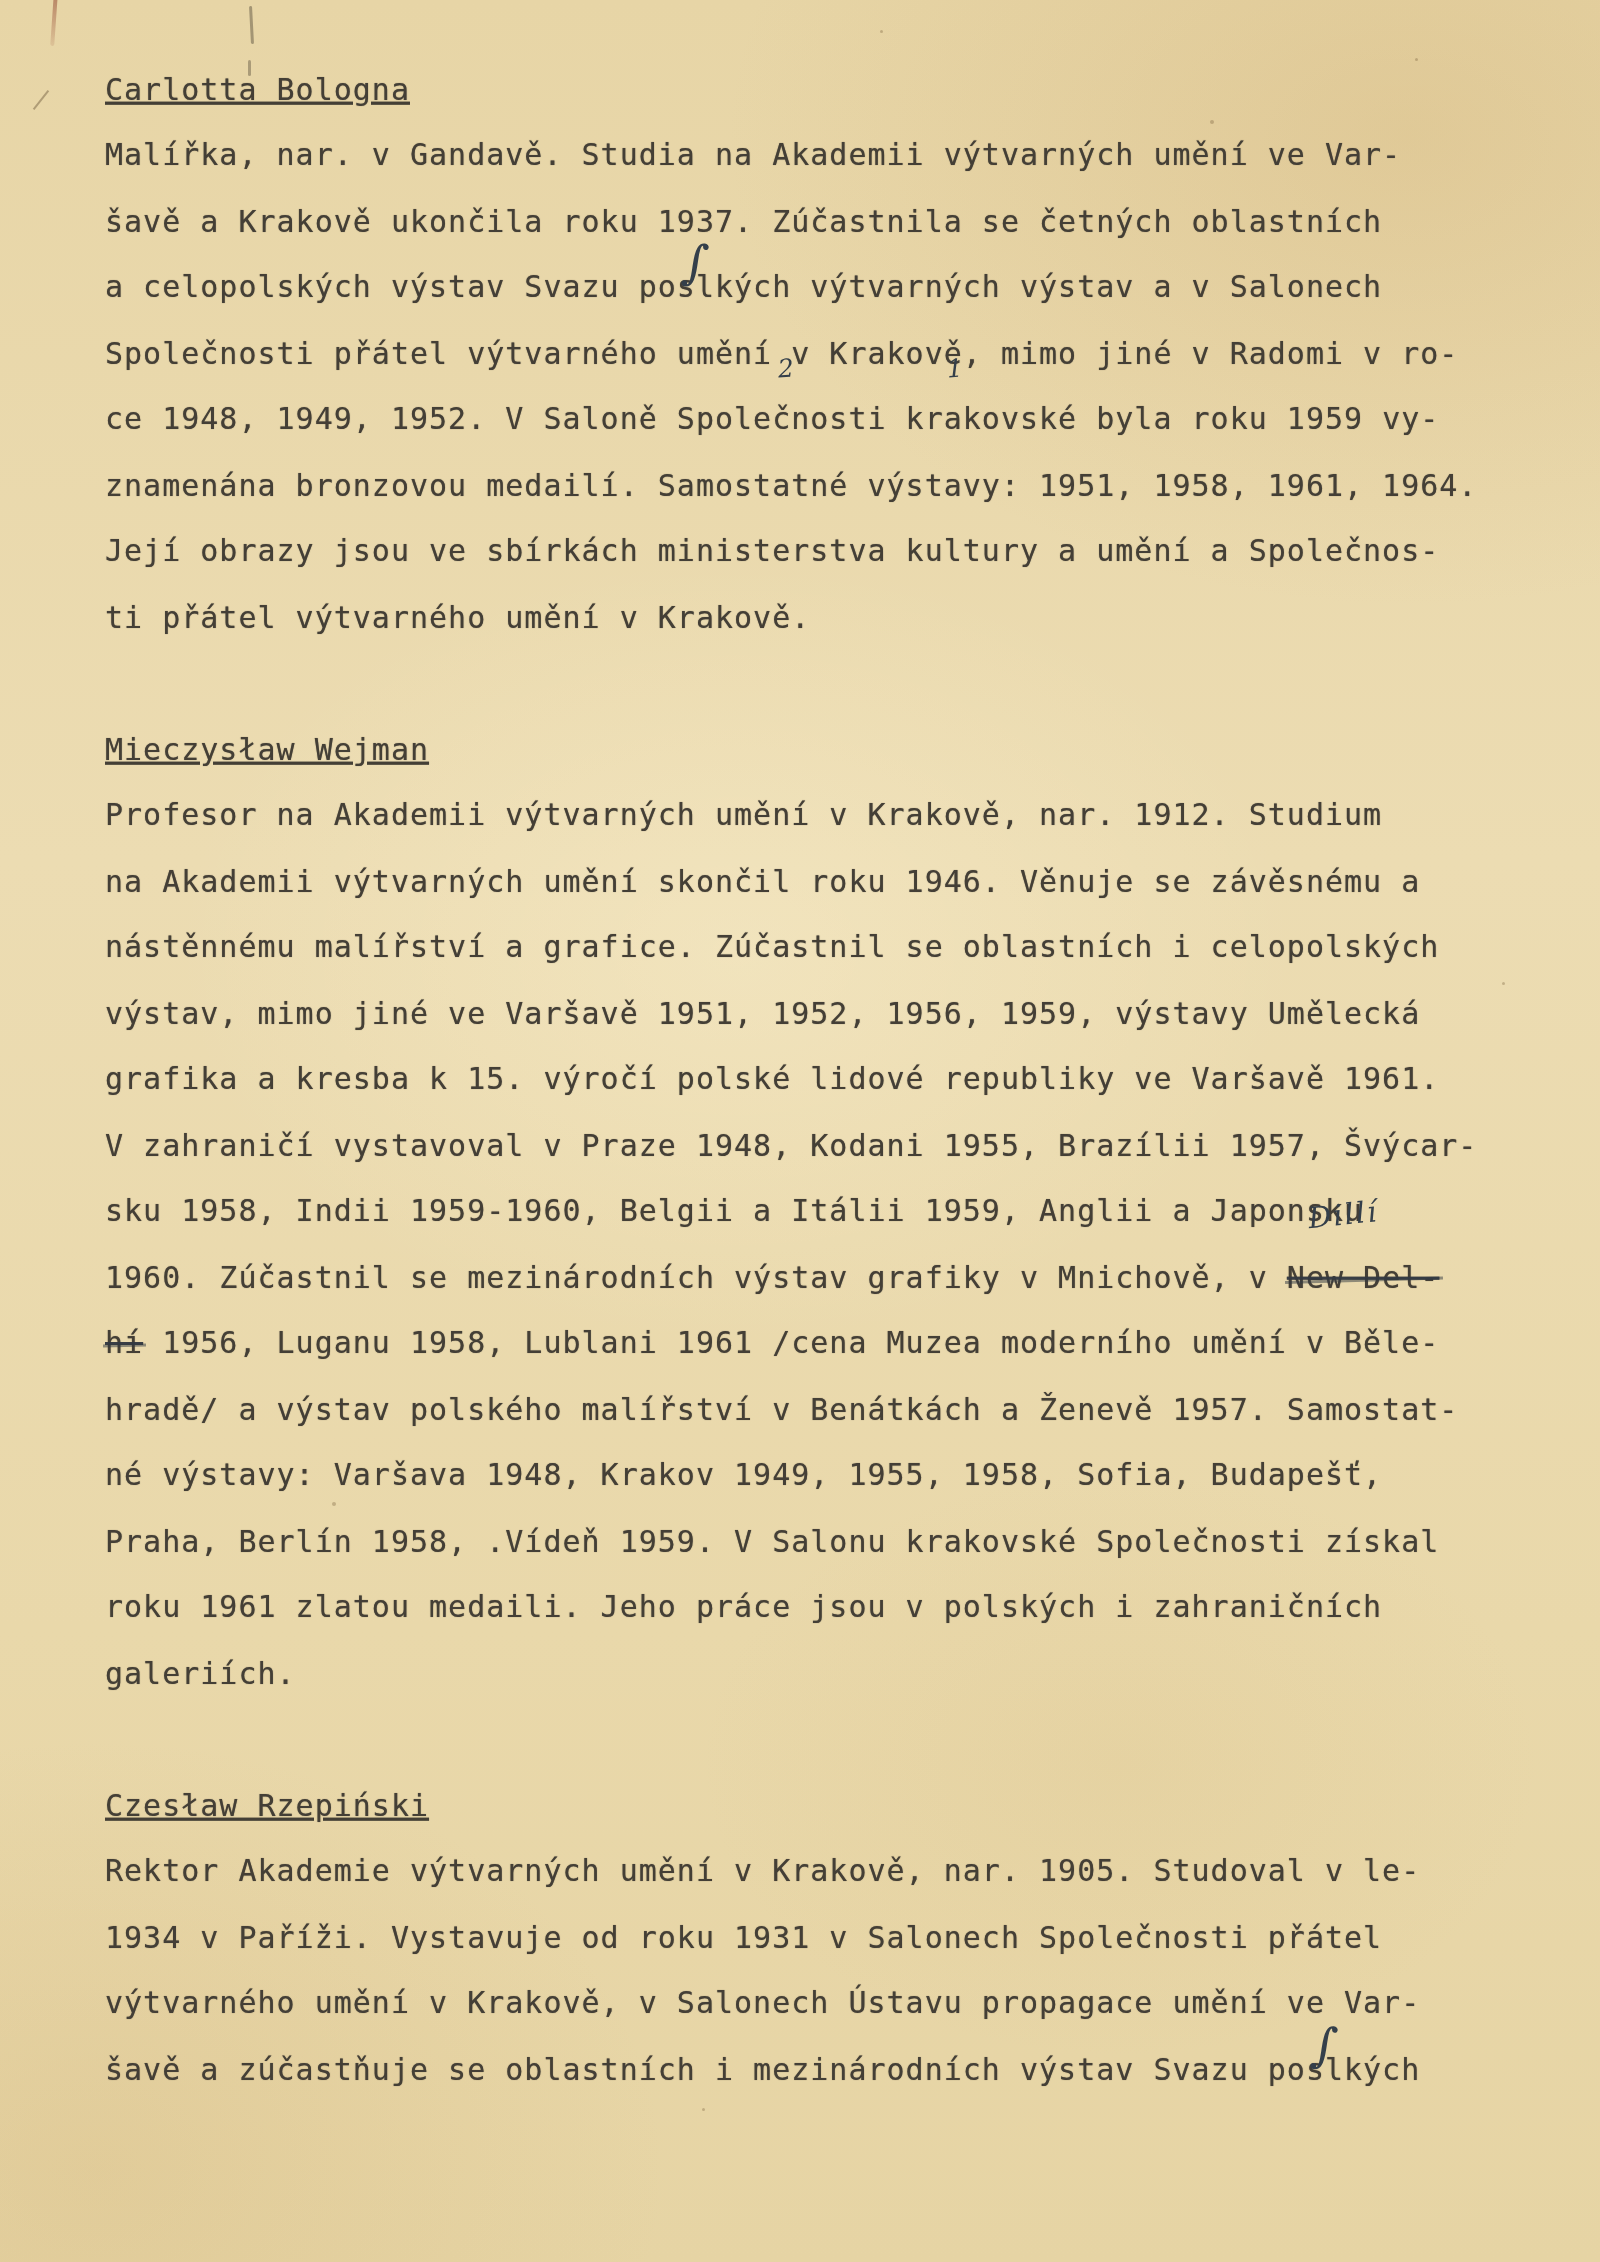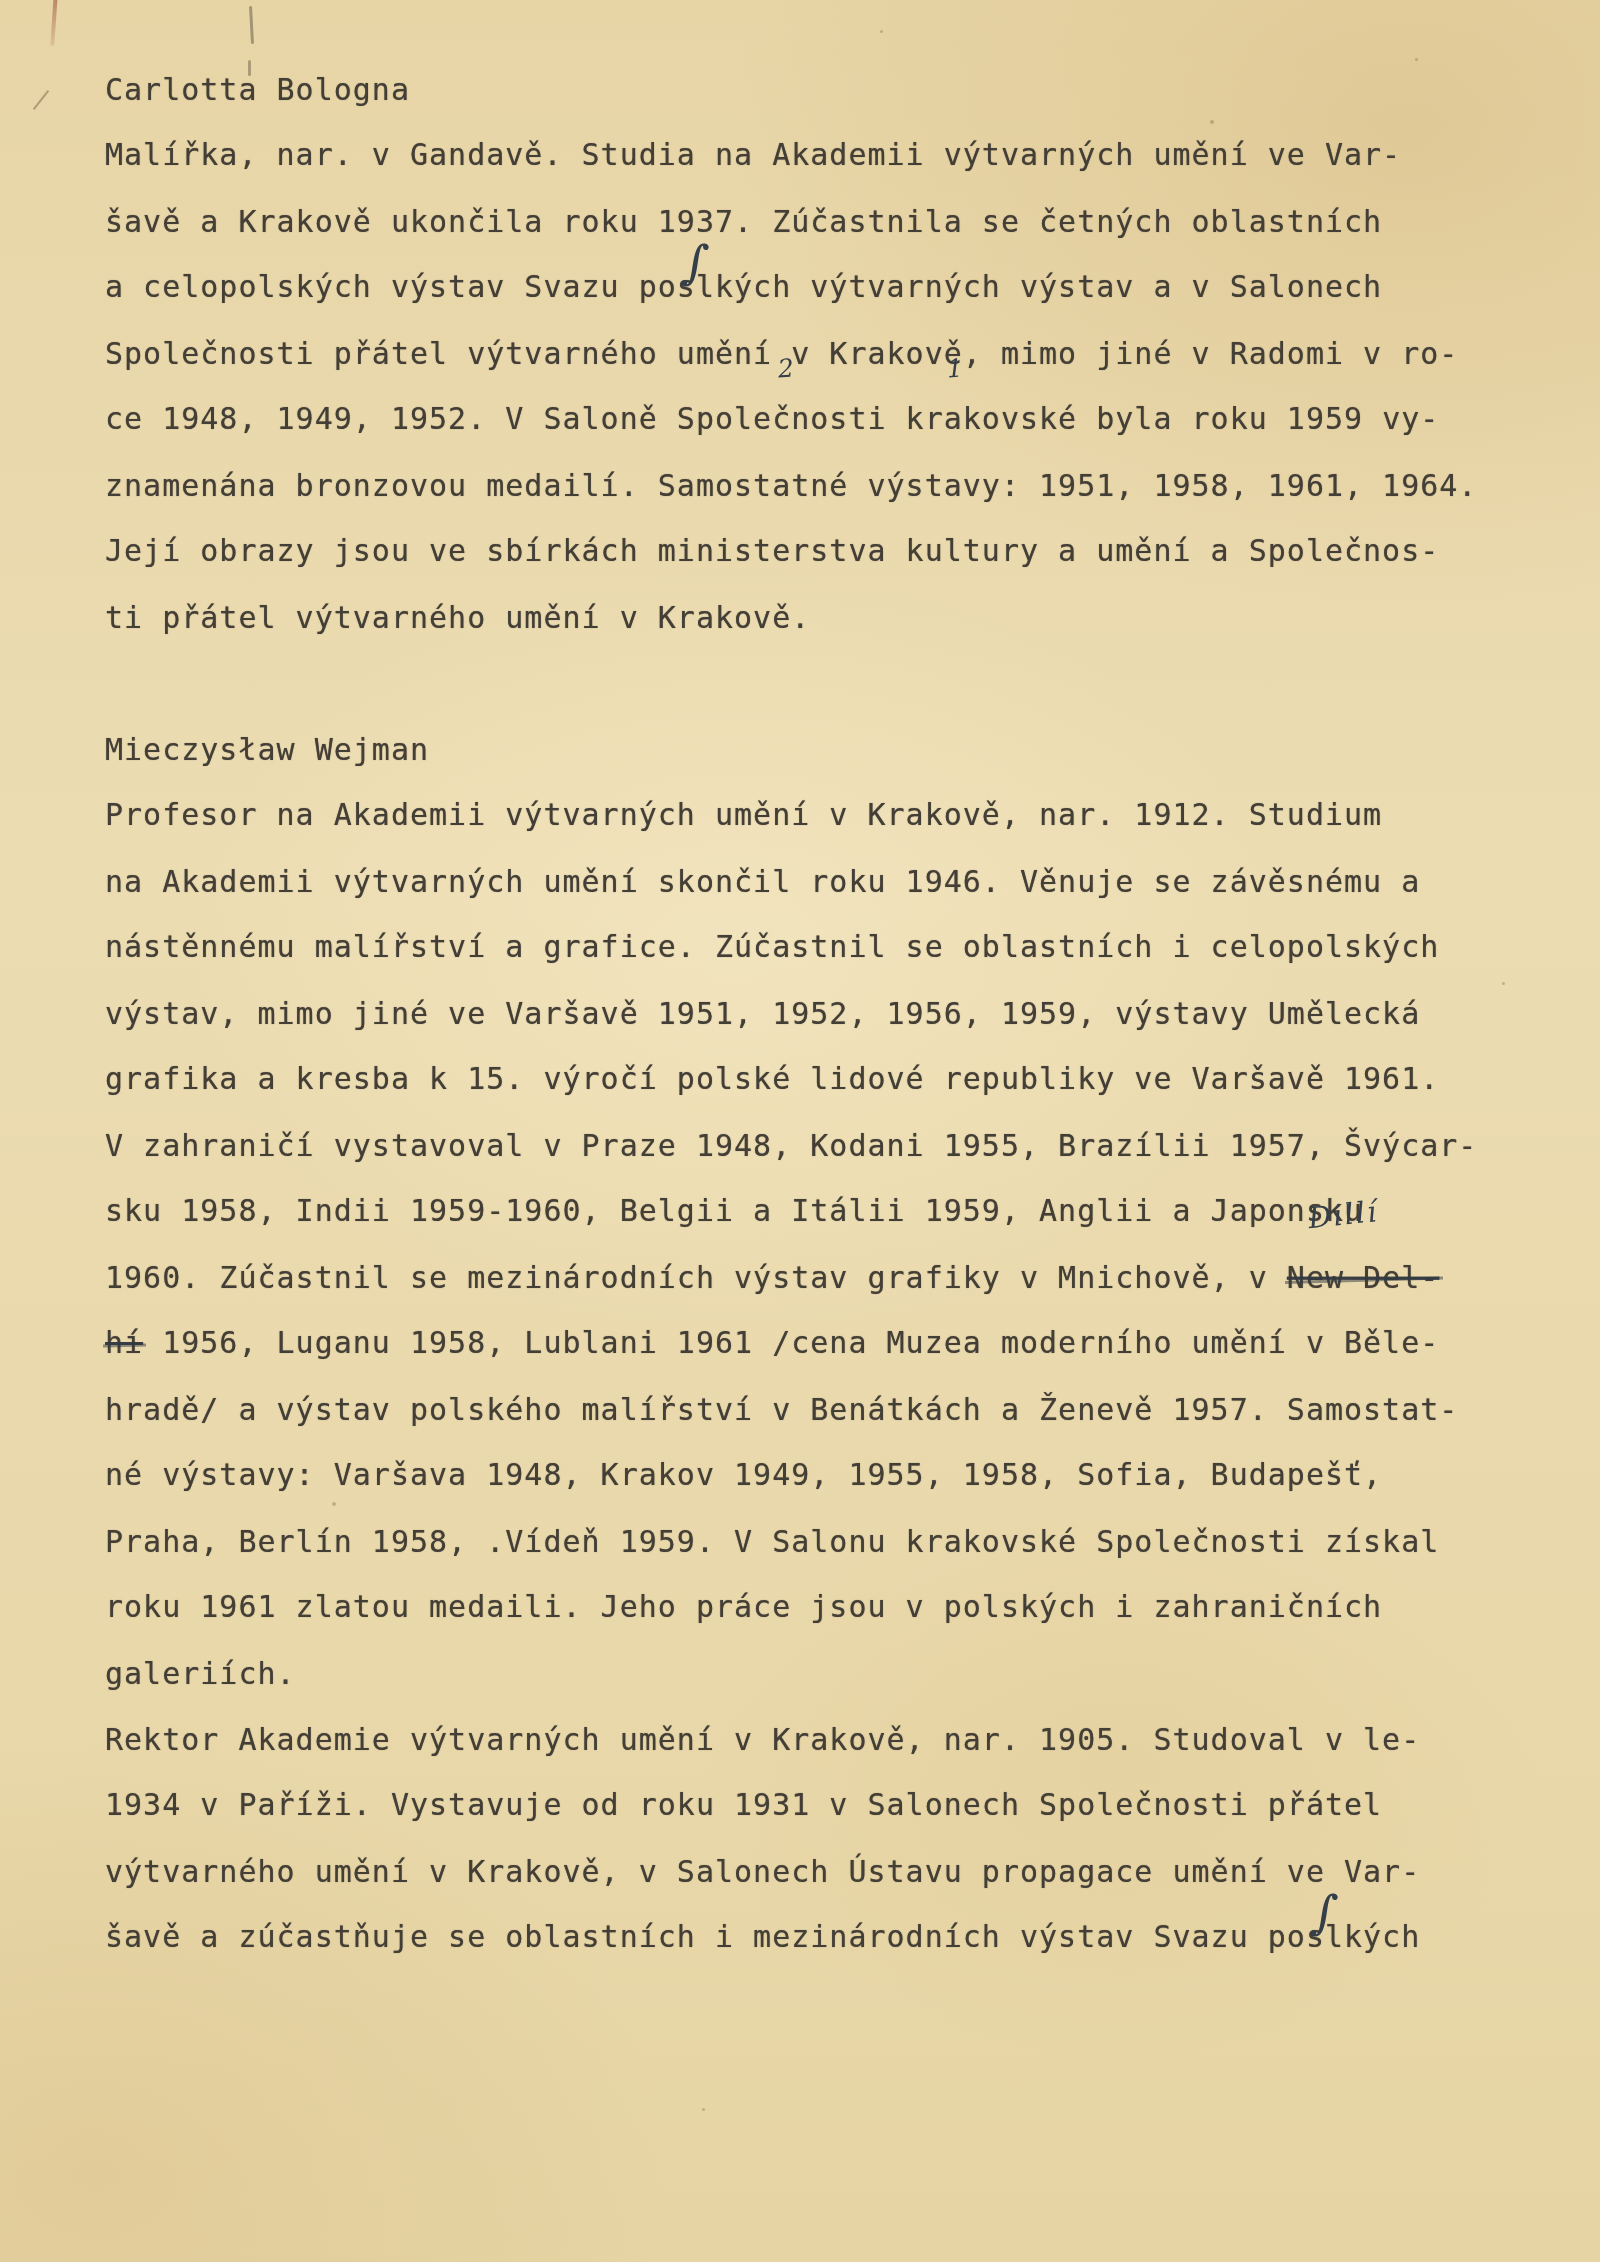--- a/index.html
+++ b/index.html
@@ -18,21 +18,21 @@
     color:#443f36;
   }
   .doc { position:absolute; left:105px; top:56px; width:1440px; }
   .line {
     white-space:pre;
     height:66px; line-height:66px;
     font-size:30px; letter-spacing:1px;
     text-shadow: 0 0 1px rgba(66,61,52,0.65);
   }
   .entry .line:nth-child(odd){ transform:translateY(0.7px); }
-  .heading { margin-top:66px; }
+  .heading { margin-top:66px;text-decoration:underline; }
   .entry:first-child .heading { margin-top:0; }
 
   .word { position:relative; display:inline-block; }
 
   .struck {
     position:relative; display:inline-block;
     text-decoration-line:line-through;
     text-decoration-thickness:2.5px;
     text-decoration-color:rgba(50,57,66,0.9);
   }
@@ -112,19 +112,20 @@
         <div class="line">sku 1958, Indii 1959-1960, Belgii a Itálii 1959, Anglii a Japonsku</div>
         <div class="line"><span>1960. Zúčastnil se mezinárodních výstav grafiky v Mnichově, v </span><span class="struck word">New Del-<span class="hand hand-note">Dillí</span></span></div>
         <div class="line"><span class="struck word">hí</span><span> 1956, Luganu 1958, Lublani 1961 /cena Muzea moderního umění v Běle-</span></div>
         <div class="line">hradě/ a výstav polského malířství v Benátkách a Ženevě 1957. Samostat-</div>
         <div class="line">né výstavy: Varšava 1948, Krakov 1949, 1955, 1958, Sofia, Budapešť,</div>
         <div class="line">Praha, Berlín 1958, .Vídeň 1959. V Salonu krakovské Společnosti získal</div>
         <div class="line">roku 1961 zlatou medaili. Jeho práce jsou v polských i zahraničních</div>
         <div class="line">galeriích.</div>
       </div>
       <div class="entry">
+        <div class="line heading">Czesław Rzepiński</div>
         <div class="line">Rektor Akademie výtvarných umění v Krakově, nar. 1905. Studoval v le-</div>
         <div class="line">1934 v Paříži. Vystavuje od roku 1931 v Salonech Společnosti přátel</div>
         <div class="line">výtvarného umění v Krakově, v Salonech Ústavu propagace umění ve Var-</div>
         <div class="line"><span>šavě a zúčastňuje se oblastních i mezinárodních výstav Svazu pos</span><span class="word">lkých<span class="hand tmark">∫</span></span></div>
       </div>
     </div>
 </div>
 
 </body></html>

